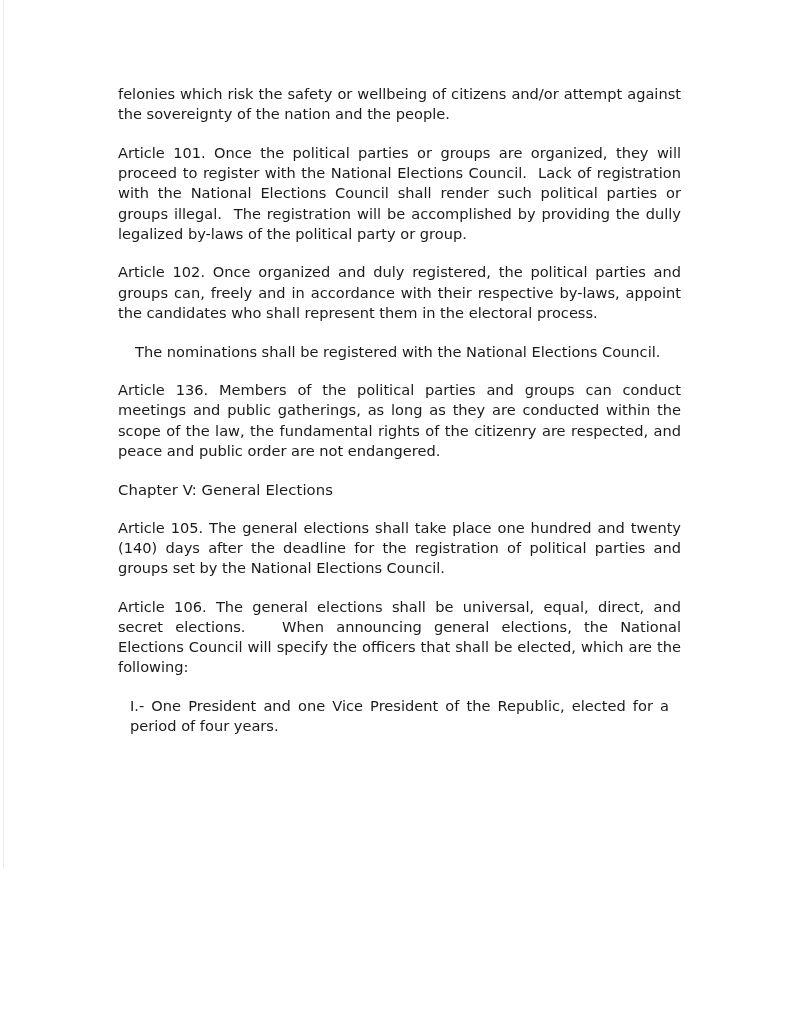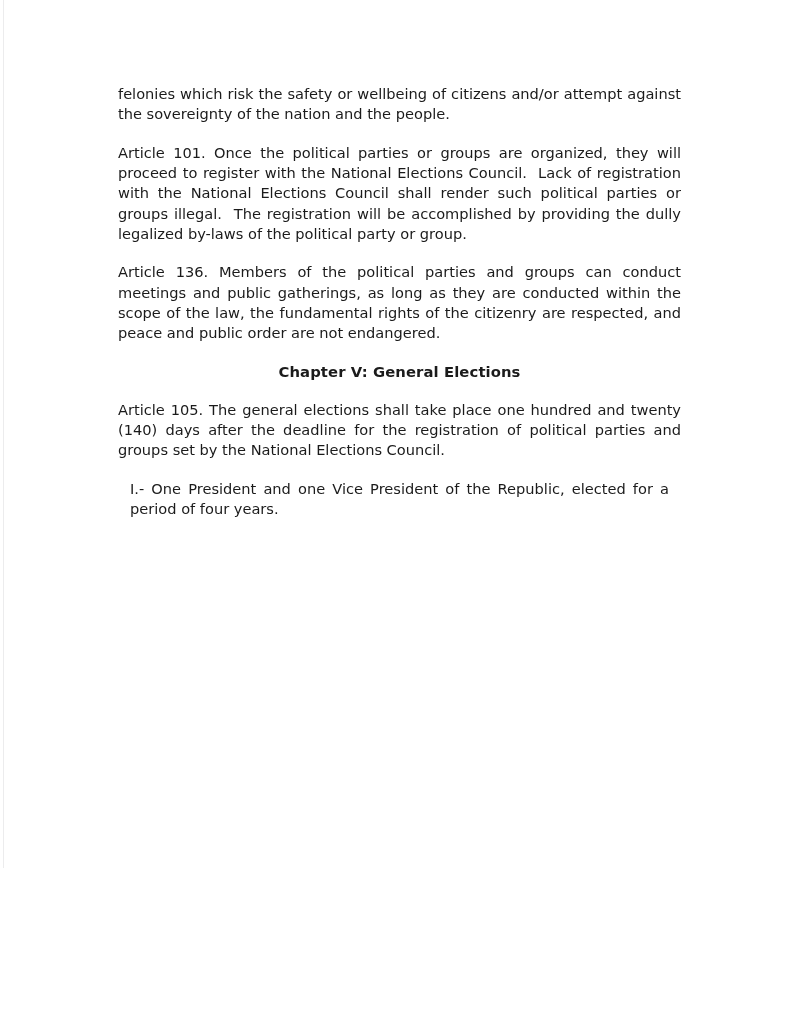--- a/index.html
+++ b/index.html
@@ -41,22 +41,22 @@
     margin: 0 0 18.5px 0;
     text-align: justify;
     text-justify: inter-word;
     white-space: pre-wrap;
   }
   .para.indented {
     text-indent: 17px;
   }
   .chapter-heading {
     margin: 0 0 18px 0;
-    text-align: center;
-    font-weight: bold;
+    text-align: left;
+    font-weight: normal;
     font-size: 14.8px;
     line-height: 20.2px;
     letter-spacing: 0.1px;
   }
   .list-group {
     margin: 12px;
   }
   .list-item {
     margin: 0;
     text-align: justify;
@@ -80,29 +80,32 @@
 <div class="page">
 
   <div class="scan-edge-line"></div>
 
   <div class="content">
 
     <p class="para">felonies which risk the safety or wellbeing of citizens and/or attempt against the sovereignty of the nation and the people.</p>
 
     <p class="para">Article 101. Once the political parties or groups are organized, they will proceed to register with the National Elections Council.  Lack of registration with the National Elections Council shall render such political parties or groups illegal.  The registration will be accomplished by providing the dully legalized by-laws of the political party or group.</p>
 
+    <p class="para">Article 102. Once organized and duly registered, the political parties and groups can, freely and in accordance with their respective by-laws, appoint the candidates who shall represent them in the electoral process.</p>
 
+    <p class="para indented">The nominations shall be registered with the National Elections Council.</p>
 
     <p class="para">Article 136. Members of the political parties and groups can conduct meetings and public gatherings, as long as they are conducted within the scope of the law, the fundamental rights of the citizenry are respected, and peace and public order are not endangered.</p>
 
     <h2 class="chapter-heading">Chapter V: General Elections</h2>
 
 
     <p class="para">Article 105. The general elections shall take place one hundred and twenty (140) days after the deadline for the registration of political parties and groups set by the National Elections Council.</p>
 
+    <p class="para">Article 106. The general elections shall be universal, equal, direct, and secret elections.   When announcing general elections, the National Elections Council will specify the officers that shall be elected, which are the following:</p>
 
     <div class="list-group">
       <p class="list-item">I.- One President and one Vice President of the Republic, elected for a period of four years.</p>
     </div>
 
   </div>
 
   <div class="page-number">23</div>
 
 </div>

